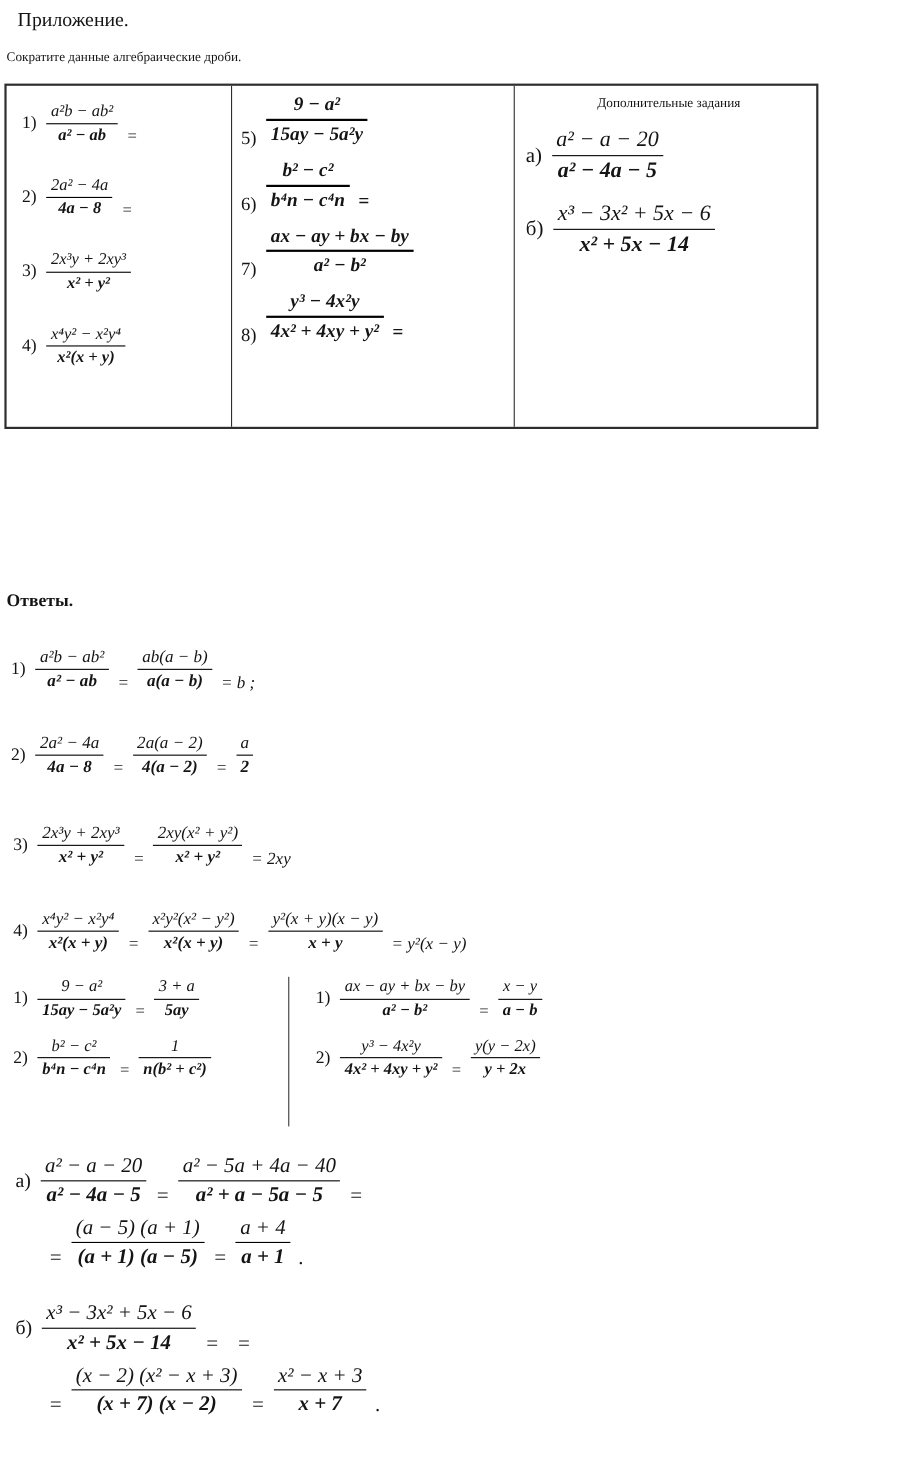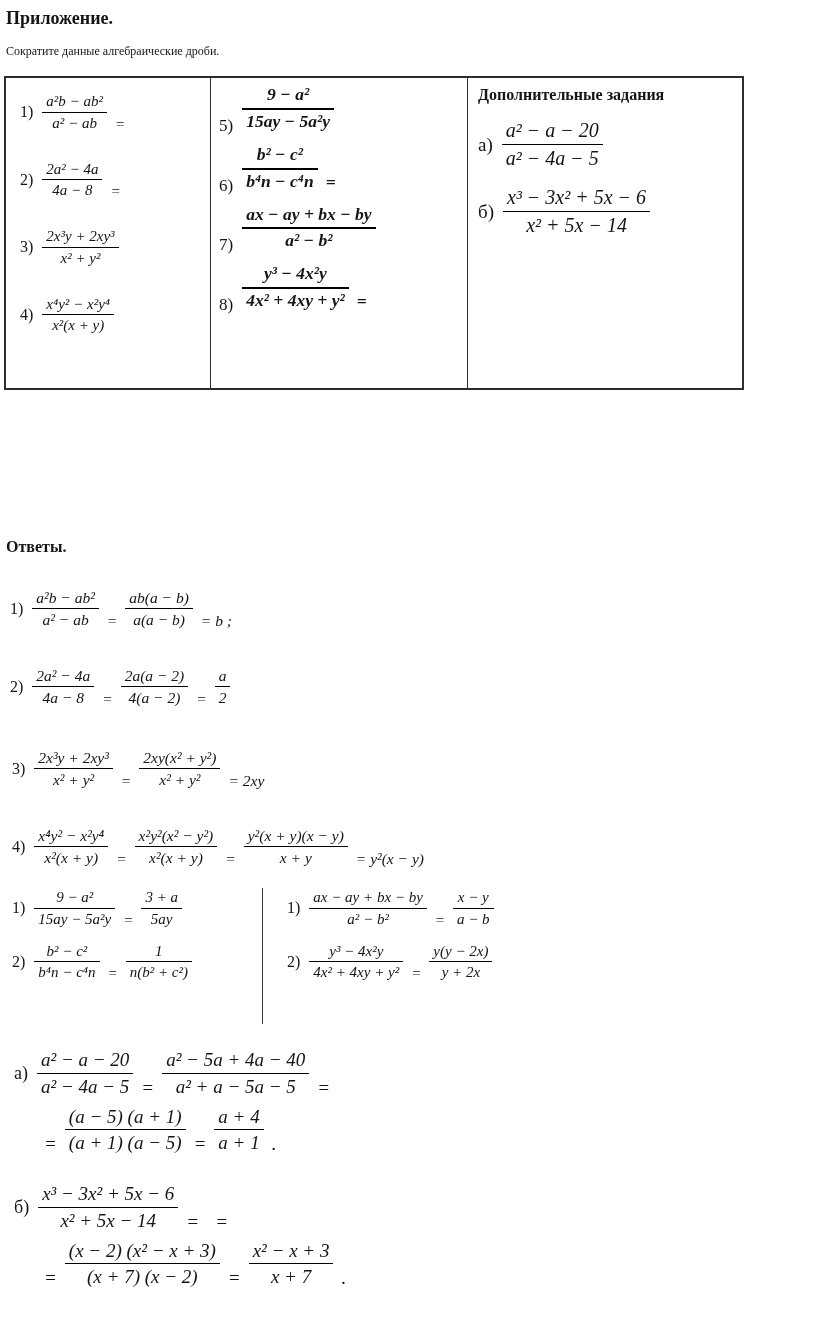--- a/index.html
+++ b/index.html
@@ -2,43 +2,43 @@
 <html lang="ru"><head>
 <meta charset="utf-8">
 <style>
   html,body{margin:0;padding:0;}
   body{
     width:816px;height:1329px;background:#ffffff;color:#141414;
     font-family:"Liberation Serif","DejaVu Serif",serif;
     position:relative;overflow:hidden;
   }
   .abs{position:absolute;}
-  .title{left:6px;top:8px;font-size:18px;font-weight:bold;}
+  .title{left:16px;top:8px;font-size:18px;font-weight:normal;}
   .instruction{left:6px;top:44px;font-size:12px;}
   
   .ptable{
     left:4px;top:76px;width:740px;height:314px;
     display:grid;grid-template-columns:205px 257px 276px;
     border:2px solid #2e2e2e;box-sizing:border-box;
   }
   .cell{box-sizing:border-box;padding:8px 6px 6px 14px;display:flex;flex-direction:column;}
   .cell.c1{border-right:1.5px solid #2e2e2e;gap:27px;padding-top:14px;}
   .cell.c2{border-right:1.5px solid #2e2e2e;gap:11px;padding-top:6px;padding-left:8px;}
   .cell.c3{gap:14px;padding-left:10px;}
-  .extra-header{font-size:16px;font-weight:bold;}
+  .extra-header{font-size:12px;font-weight:normal;text-align:center;}
   
   .row{display:flex;align-items:center;gap:9px;}
   .row.bl{align-items:flex-end;}
   .row.bl .plabel{position:relative;top:3px;}
   .plabel{font-style:normal;font-size:16px;white-space:nowrap;}
   .mexpr{display:inline-flex;align-items:flex-end;gap:8px;flex-wrap:nowrap;}
   .mexpr .mtxt{font-style:italic;white-space:nowrap;}
   .frac{display:inline-block;text-align:center;vertical-align:middle;font-style:italic;line-height:1.25;}
   .frac .num{display:block;border-bottom:1.4px solid #000;padding:0 4px 1px;white-space:nowrap;}
-  .frac .den{display:block;padding:1px 4px 0;white-space:nowrap;}
+  .frac .den{display:block;padding:1px 4px 0;white-space:nowrap;font-weight:bold;}
   
   .c1 .mexpr{font-size:15px;}
   .c2 .mexpr{font-size:17.5px;font-weight:bold;}
   .c2 .frac .num{border-bottom-width:2.2px;padding-bottom:2px;}
   .c2 .plabel{font-size:17px;}
   .c3 .mexpr{font-size:20px;}
   .c3 .frac .num{border-bottom-width:1.6px;}
   .c3 .plabel{font-size:19px;}
   
   .answers-heading{left:6px;top:538px;font-size:16px;font-weight:bold;}

